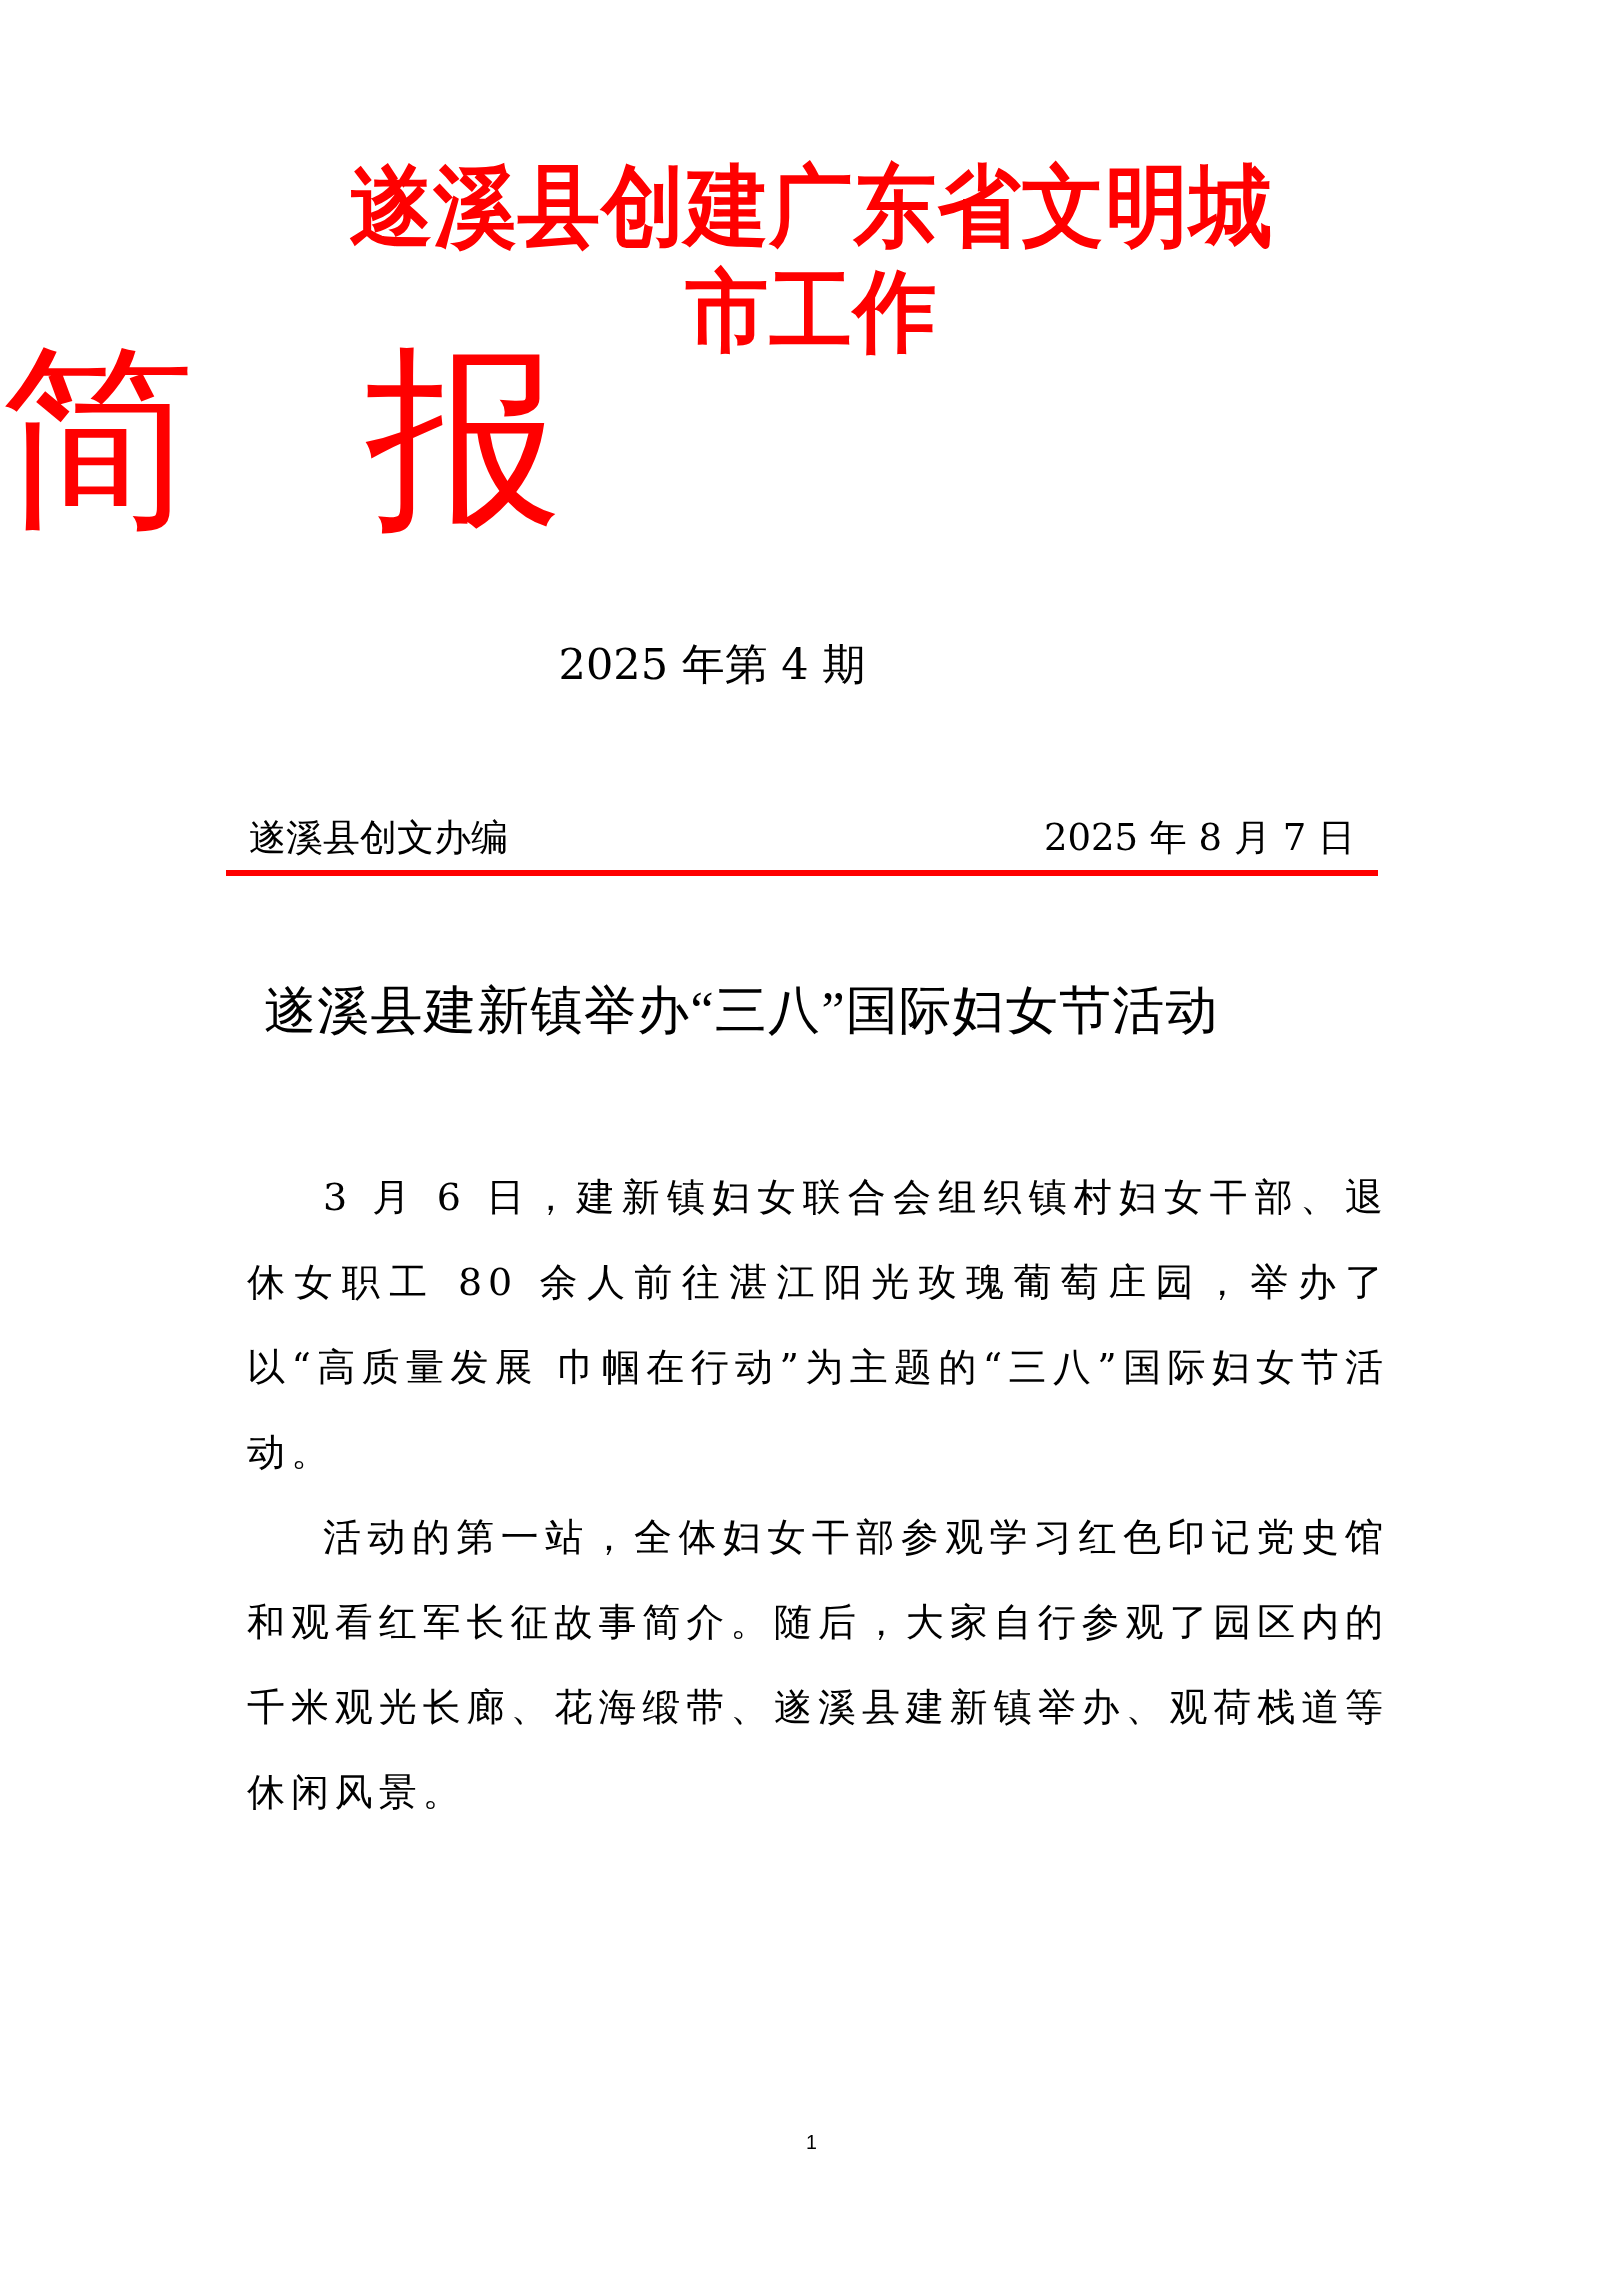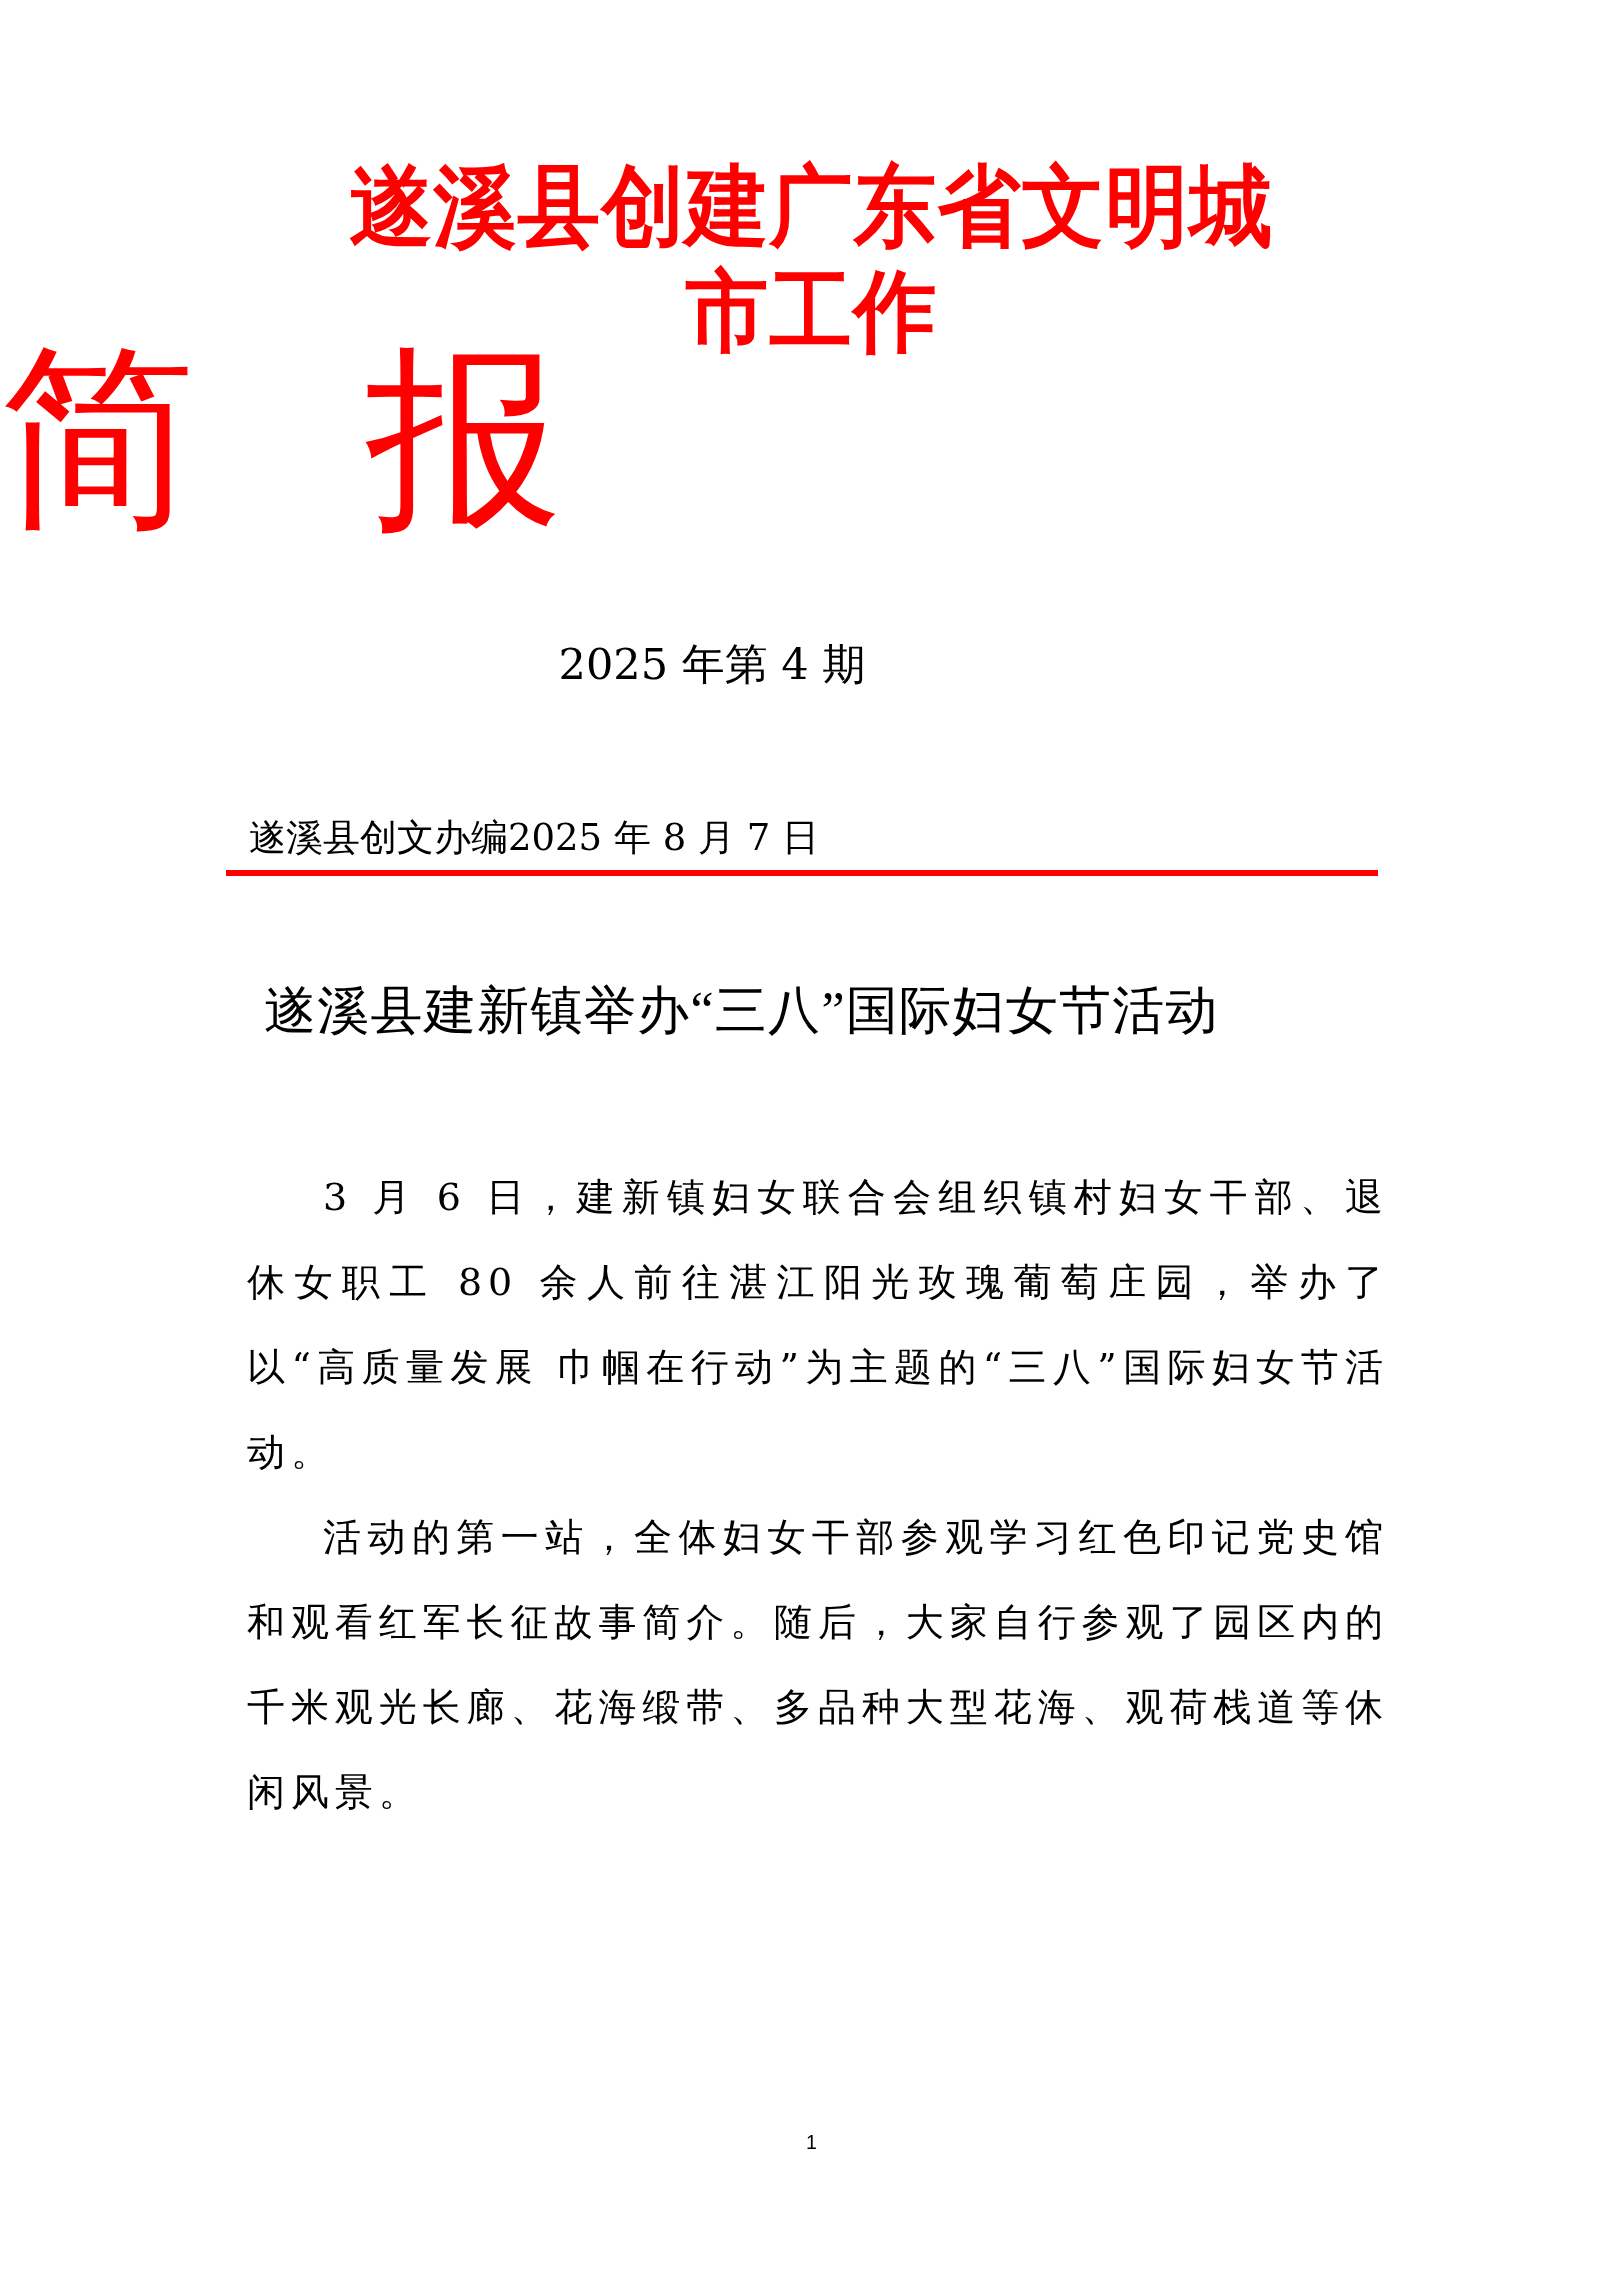--- a/index.html
+++ b/index.html
@@ -19,21 +19,21 @@
     font-size: 196px; line-height: 216px; letter-spacing: 0;
   }
   .bulletin-label span { display: inline-block; }
   .bulletin-label .gap { width: 170px; }
   .issue {
     position: absolute; left: 0; width: 1424px; top: 638px;
     text-align: center; font-size: 43px; line-height: 52px;
   }
   .meta-row {
     position: absolute; left: 249px; width: 1106px; top: 815px;
-    font-size: 37px; line-height: 46px; display: flex; 
+    font-size: 37px; line-height: 46px; display: flex; justify-content: space-between;
   }
   .red-rule {
     position: absolute; left: 226px; width: 1152px; top: 870px; height: 5.9px;
     background: #ff0000;
   }
   .article-title {
     position: absolute; left: 264px; top: 978px; width: 1152px;
     font-family: Liberation Serif, serif;
     font-size: 52px; line-height: 65px; letter-spacing: 1.3px;
   }
@@ -65,19 +65,19 @@
     <span>遂溪县创文办编</span>
     <span>2025 年 8 月 7 日</span>
   </div>
 
   <div class="red-rule"></div>
 
   <div class="article-title">遂溪县建新镇举办“三八”国际妇女节活动</div>
 
   <div class="article-body">
     <p>3 月 6 日，建新镇妇女联合会组织镇村妇女干部、退休女职工 80 余人前往湛江阳光玫瑰葡萄庄园，举办了以“高质量发展 巾帼在行动”为主题的“三八”国际妇女节活动。</p>
-    <p>活动的第一站，全体妇女干部参观学习红色印记党史馆和观看红军长征故事简介。随后，大家自行参观了园区内的千米观光长廊、花海缎带、多品种大型花海、观荷栈道等休闲风景。</p>
+    <p>活动的第一站，全体妇女干部参观学习红色印记党史馆和观看红军长征故事简介。随后，大家自行参观了园区内的千米观光长廊、花海缎带、遂溪县建新镇举办、观荷栈道等休闲风景。</p>
   </div>
 
   <div class="page-number">1</div>
 
 </div>
 
 
 </body></html>

